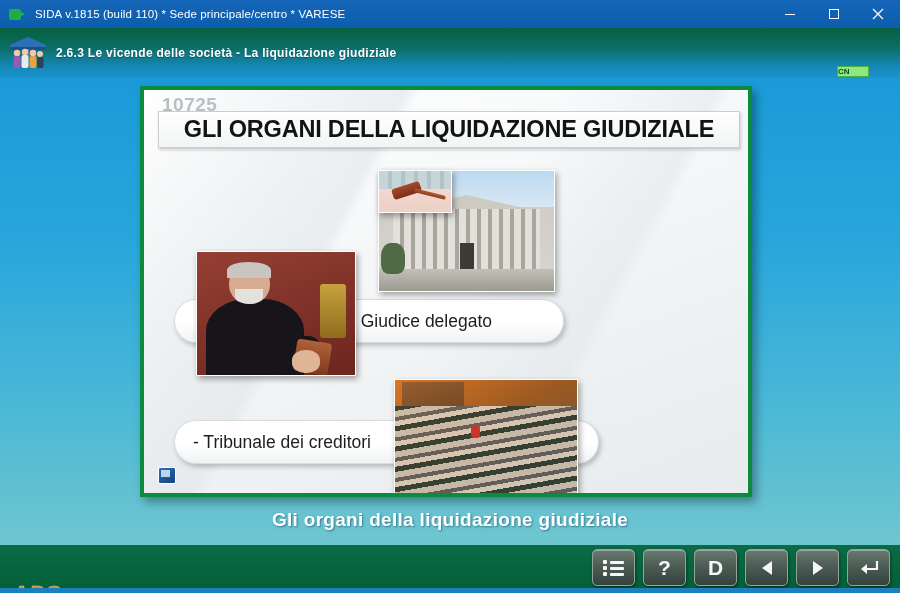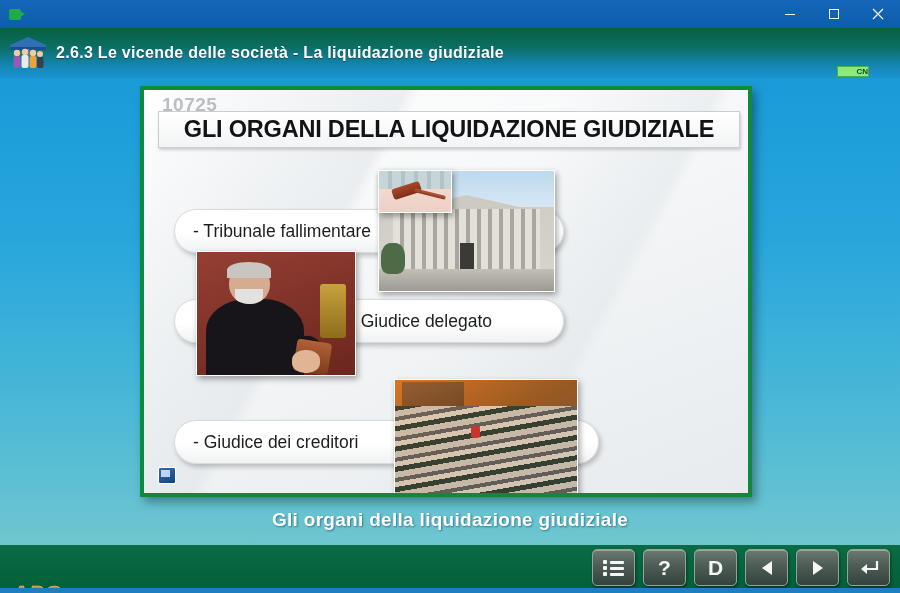--- a/index.html
+++ b/index.html
@@ -42,29 +42,29 @@
   
   .header{
     position:absolute;left:0;top:28px;width:900px;height:50px;
     background:linear-gradient(180deg,#06603f 0%,#0b6e63 38%,#1488b8 78%,#1d93cf 100%);
     display:flex;align-items:center;
   }
   .hdr-icon{
     position:absolute;left:6px;top:3px;width:44px;height:44px;
   }
   .hdr-title{
-    margin-left:56px;color:#ffffff;font-size:16px;font-weight:bold;
+    margin-left:56px;color:#ffffff;font-size:12px;font-weight:bold;
     letter-spacing:.3px;text-shadow:0 1px 1px rgba(0,0,0,.35);
   }
   .cn-box{
     position:absolute;right:8px;top:38px;width:55px;height:24px;
   }
   .cn-top{
     width:32px;height:11px;background:#8ce87f;border:1px solid #4fae42;
-    box-sizing:border-box;color:#0c4a2a;font-size:8px;text-align:right;
+    box-sizing:border-box;color:#0c4a2a;font-size:8px;text-align:left;
     line-height:9px;font-weight:bold;
   }
   .cn-bot{display:flex;width:55px;height:11px;margin-top:1px;}
   .cn-l{width:27px;height:11px;background:#3d9ec9;border:1px solid #1b6f96;box-sizing:border-box;}
   .cn-r{width:27px;height:11px;background:#b9952f;border:1px solid #8a6d17;box-sizing:border-box;margin-left:1px;}
 
   
   .desktop{
     position:absolute;left:0;top:78px;width:900px;height:467px;
     background:linear-gradient(180deg,#1a9bd8 0%,#28a6dc 35%,#4cb9d6 72%,#6fc6cf 100%);
@@ -235,20 +235,21 @@
 </head>
 <body>
 
 <div class="app">
 
   <div class="titlebar">
     <div class="tb-icon">
       <div class="cam-body"></div>
         <div class="cam-lens"></div>
     </div>
+    <div class="tb-title">SIDA v.1815 (build 110) * Sede principale/centro * VARESE</div>
     <div class="tb-ctrls">
       <div class="tb-btn">
         <svg width="12" height="12" viewBox="0 0 12 12">
             <rect x="1" y="6" width="10" height="1" fill="#fff"></rect>
           </svg>
       </div>
       <div class="tb-btn">
         <svg width="12" height="12" viewBox="0 0 12 12">
             <rect x="1.5" y="1.5" width="9" height="9" fill="none" stroke="#fff" stroke-width="1"></rect>
           </svg>
@@ -291,23 +292,20 @@
 
   <div class="slide">
     <div class="slide-bg"></div>
 
     <div class="slide-code">10725</div>
 
     <div class="slide-title-wrap">
       <div class="slide-title">GLI ORGANI DELLA LIQUIDAZIONE GIUDIZIALE</div>
     </div>
 
-    <div class="callout c1">
-      <span>- Tribunale fallimentare</span>
-    </div>
 
     <div class="photo ph-court">
       <div class="court-sky"></div>
         <div class="court-ped"></div>
       <div class="court-cols"></div>
         <div class="court-base"></div>
       <div class="court-door"></div>
         <div class="court-tree"></div>
     </div>
     <div class="photo ph-gavel">
@@ -327,21 +325,21 @@
       <div class="jd-hair"></div>
         <div class="jd-beard"></div>
         <div class="jd-scale"></div>
       <div class="jd-arm"></div>
         <div class="jd-mallet"></div>
         <div class="jd-hand"></div>
     </div>
 
 
     <div class="callout c4">
-      <span>- Giudice dei creditori</span>
+      <span>- Tribunale dei creditori</span>
     </div>
 
     <div class="photo ph-aud">
       <div class="aud-floor"></div>
         <div class="aud-carpet"></div>
       <div class="aud-rows"></div>
         <div class="aud-red"></div>
     </div>
 
     <div class="slide-mini"></div>

